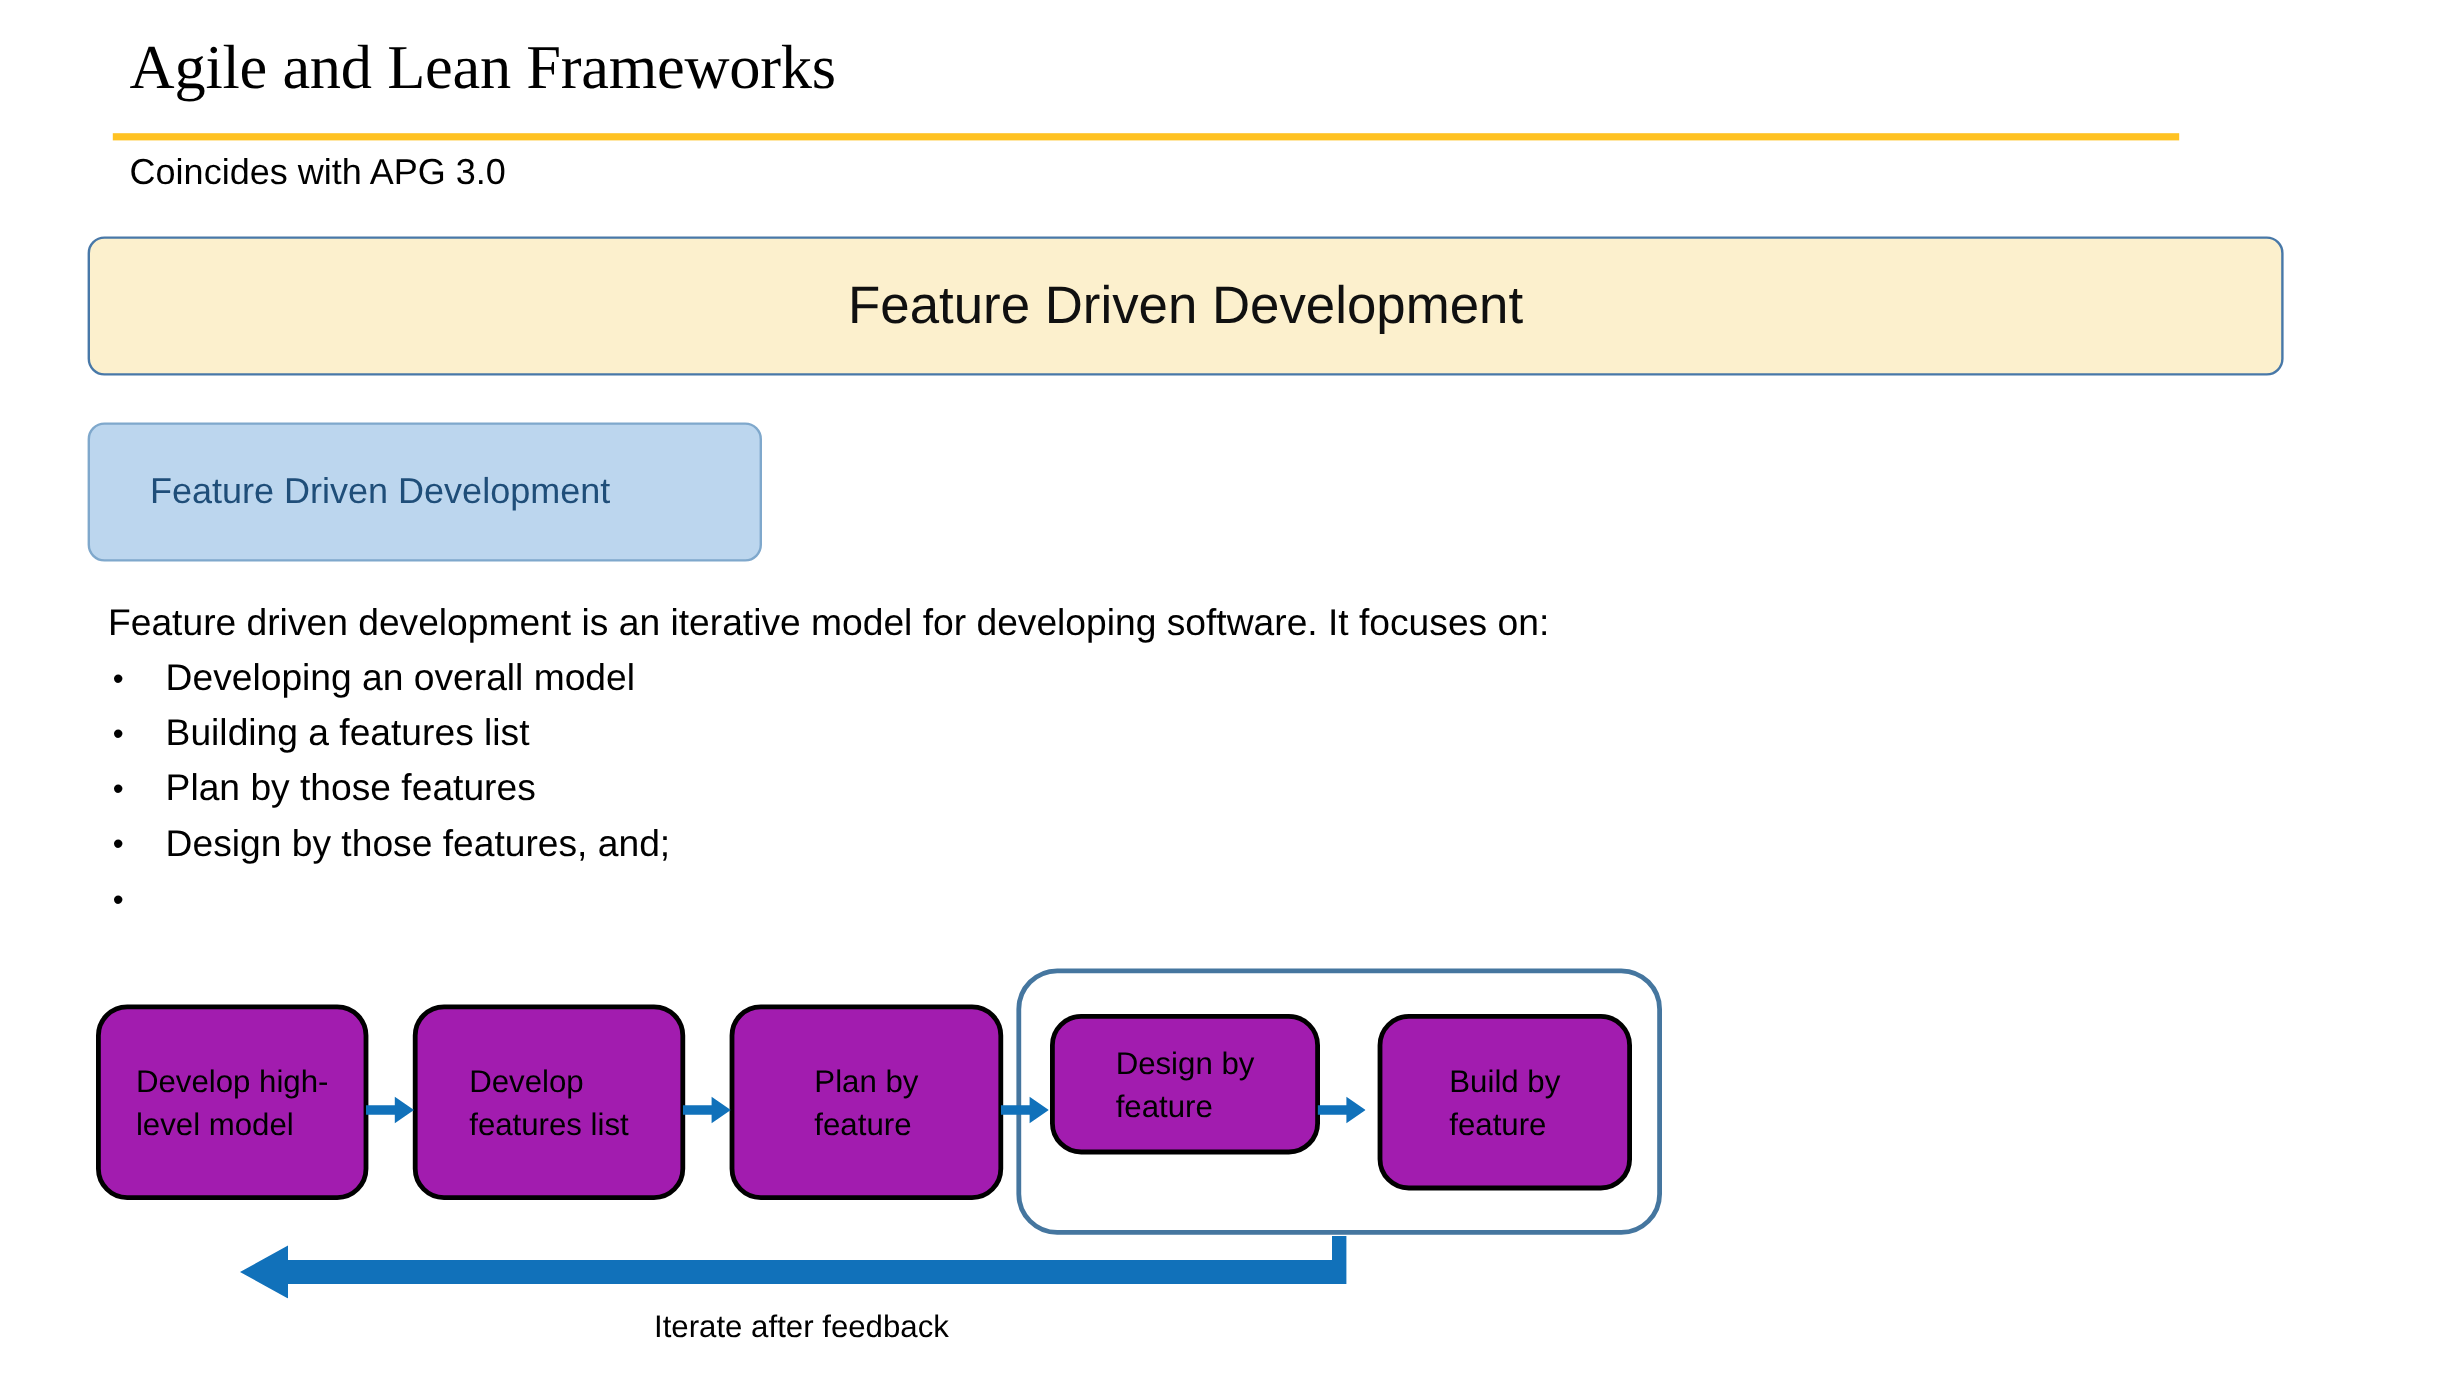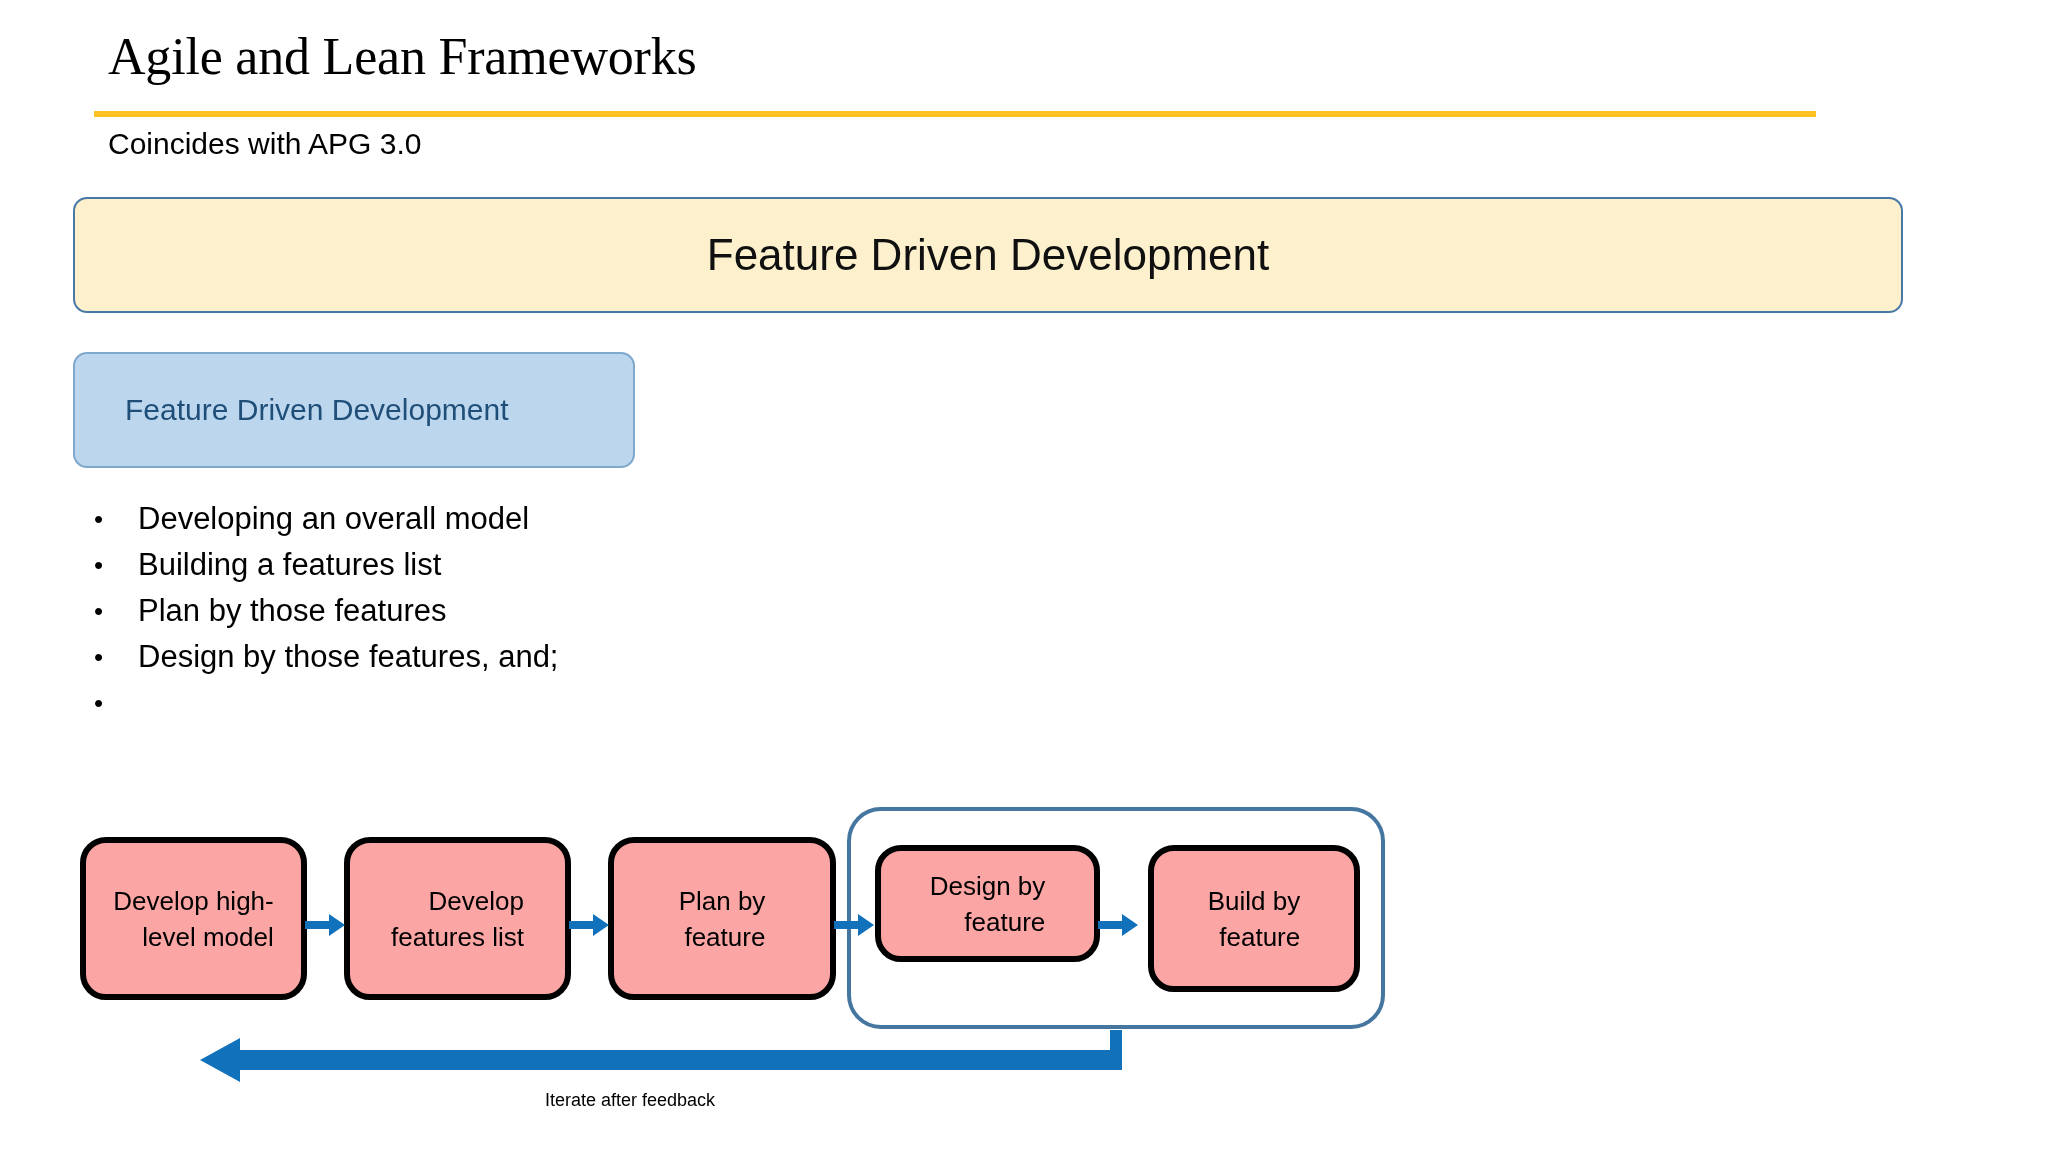--- a/index.html
+++ b/index.html
@@ -118,28 +118,28 @@
     padding-left: 4px;
     font-size: 26px;
     line-height: 46px;
     box-sizing: border-box;
   }
   .bullet-text {
     white-space: nowrap;
   }
   .flow-box {
     position: absolute;
-    background: #fca5a5;
-    border: 6px solid #000000;
+    background: #a21caf;
+    border: 4px solid #000000;
     border-radius: 26px;
     box-sizing: border-box;
     display: flex;
     align-items: center;
     justify-content: center;
-    text-align: right;
+    text-align: left;
   }
   .flow-box-label {
     font-size: 26px;
     line-height: 36px;
     color: #000000;
     padding: 0 8px;
   }
   #group-wrapper {
     position: absolute;
     left: 847px;
@@ -171,41 +171,42 @@
     position: absolute;
     left: 200px;
     top: 1022px;
     width: 950px;
     height: 60px;
   }
   #feedback-label {
     position: absolute;
     left: 545px;
     top: 1090px;
-    font-size: 18px;
+    font-size: 26px;
     color: #000000;
     white-space: nowrap;
   }
 </style>
 </head>
 <body>
 
 <div id="slide-title">Agile and Lean Frameworks</div>
 <div id="title-rule"></div>
 <div id="subtitle">Coincides with APG 3.0</div>
 
 <div id="banner">
   <span id="banner-label">Feature Driven Development</span>
 </div>
 
 <div id="chip">
   <span id="chip-label">Feature Driven Development</span>
 </div>
 
 <div id="body-block">
+  <div id="body-intro">Feature driven development is an iterative model for developing software.  It focuses on:</div>
 
   <div class="bullet-row">
     <span class="bullet-dot">•</span>
     <span class="bullet-text">Developing an overall model</span>
   </div>
   <div class="bullet-row">
     <span class="bullet-dot">•</span>
     <span class="bullet-text">Building a features list</span>
   </div>
   <div class="bullet-row">

